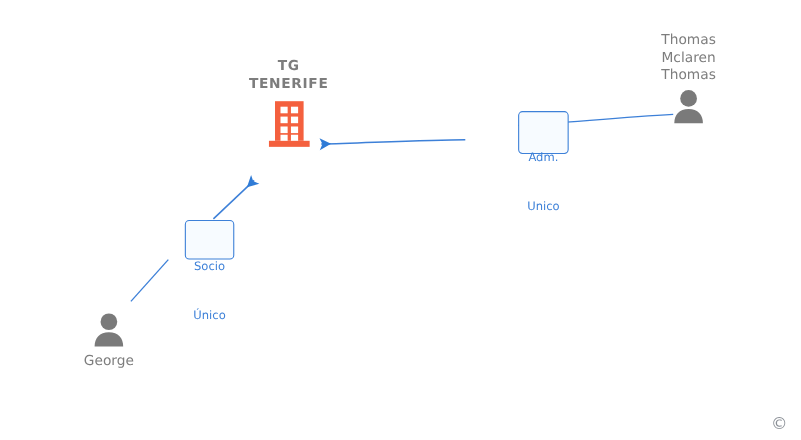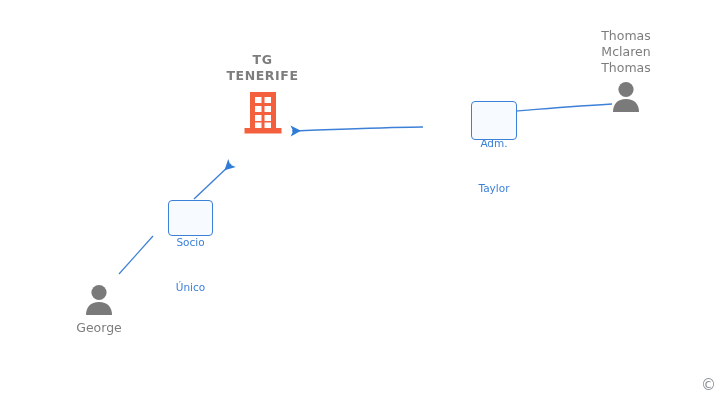--- a/index.html
+++ b/index.html
@@ -200,21 +200,21 @@
       <svg width="34" height="34" viewBox="0 0 34 34" xmlns="http://www.w3.org/2000/svg">
         <circle cx="17" cy="9.5" r="7.6" fill="#7a7a7a"></circle>
         <path d="M17,19 C25.5,19 30,24.2 30,32 L4,32 C4,24.2 8.5,19 17,19 Z" fill="#7a7a7a"></path>
       </svg>
     </div>
     <div class="person-name">George</div>
   </div>
 
   <div class="rel-label rel-adm">
     <span class="rel-line">Adm.</span>
-    <span class="rel-line">Taylor</span>
+    <span class="rel-line">Unico</span>
   </div>
 
   <div class="rel-label rel-socio">
     <span class="rel-line">Socio</span>
     <span class="rel-line">Único</span>
   </div>
 
   <div class="watermark">
     <span class="wm-copy">©</span>
   </div>

